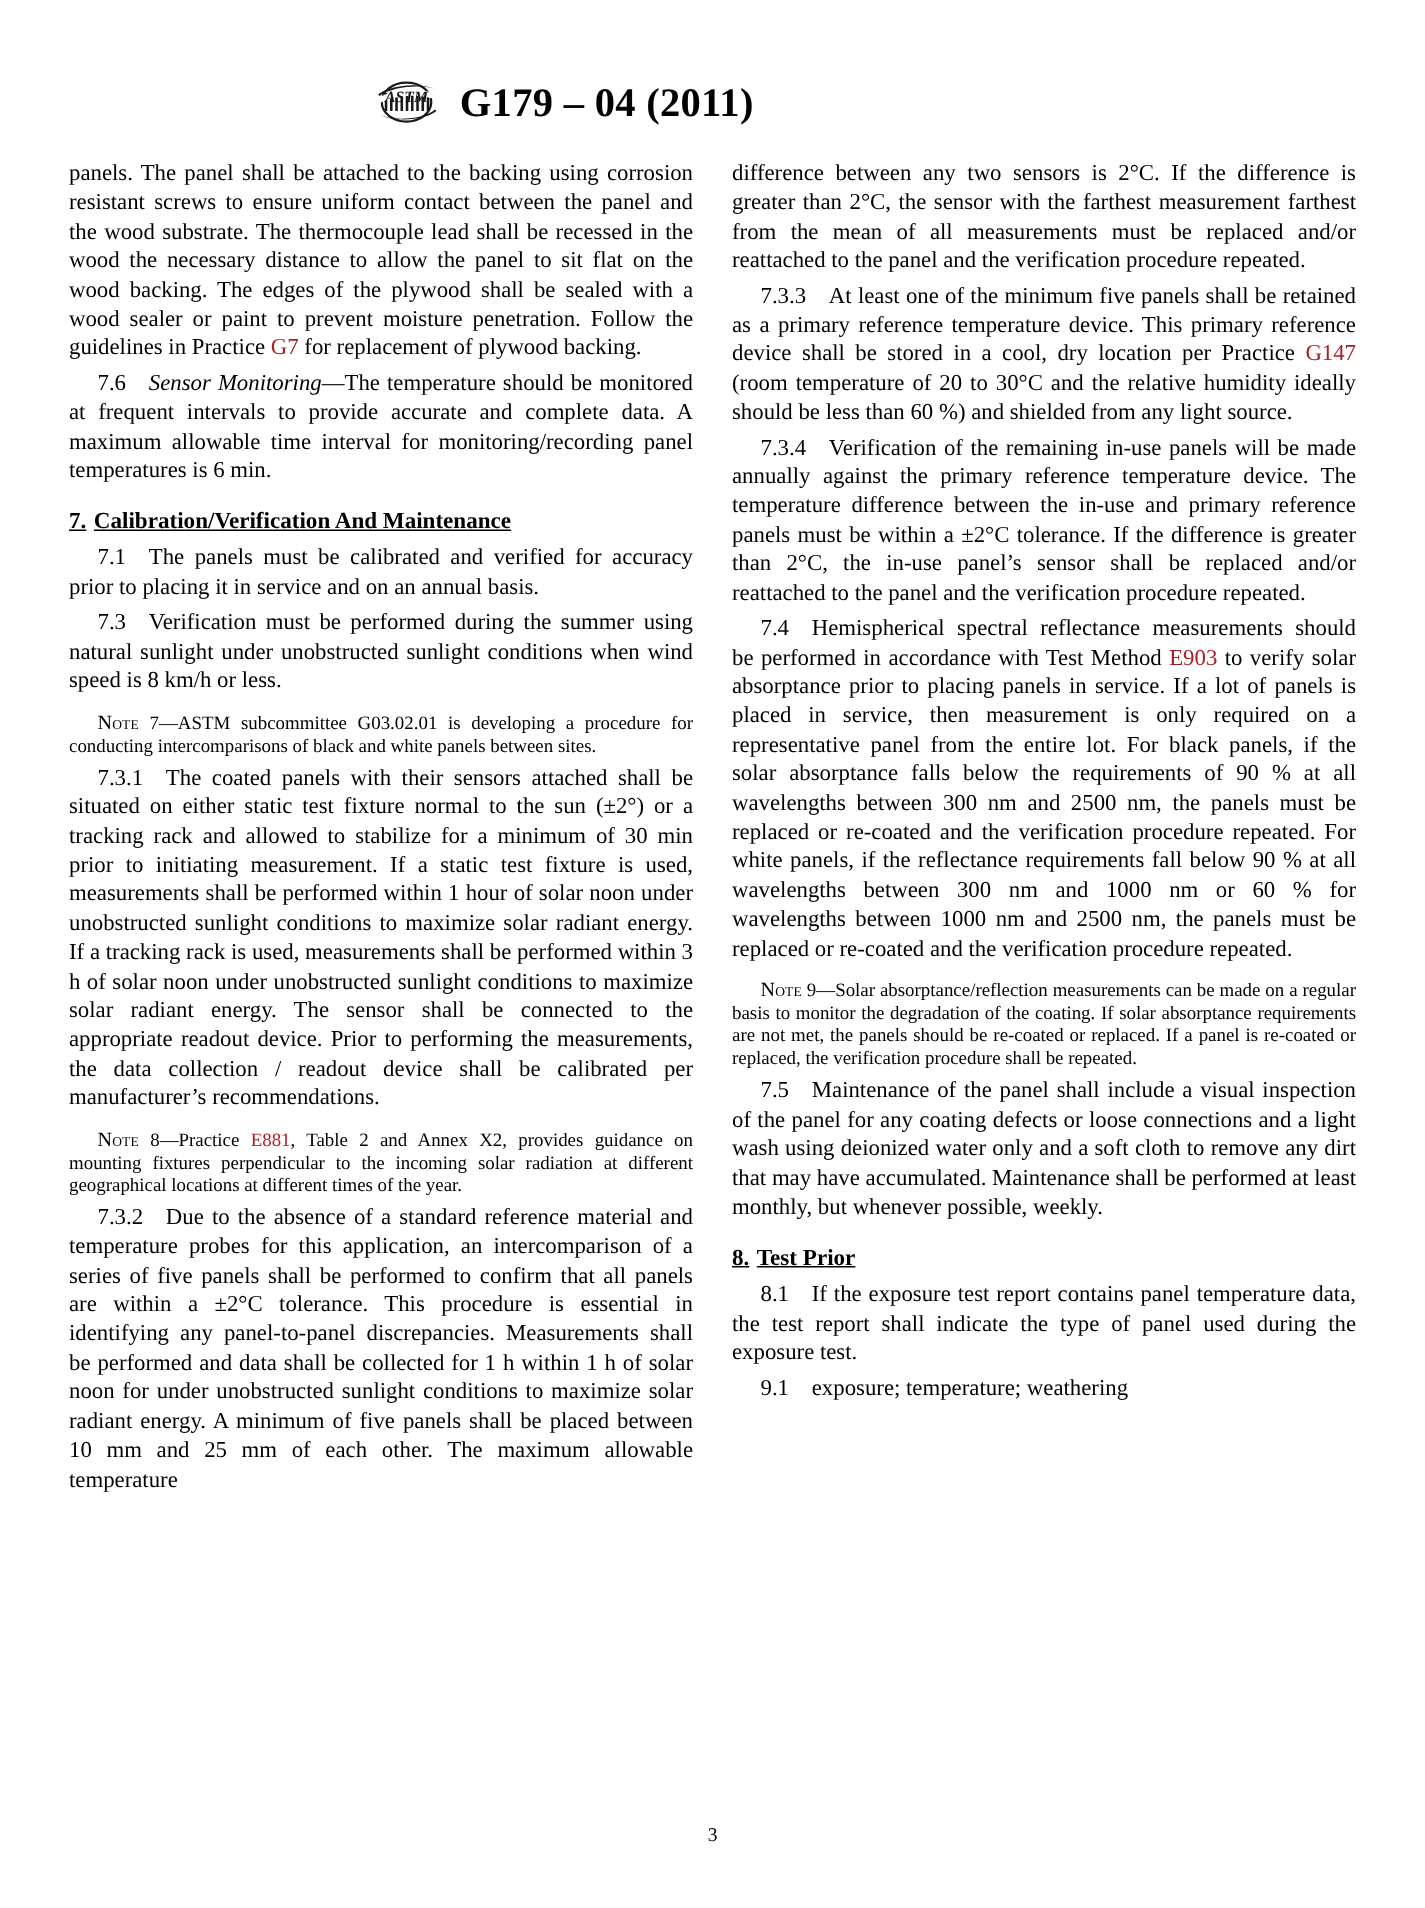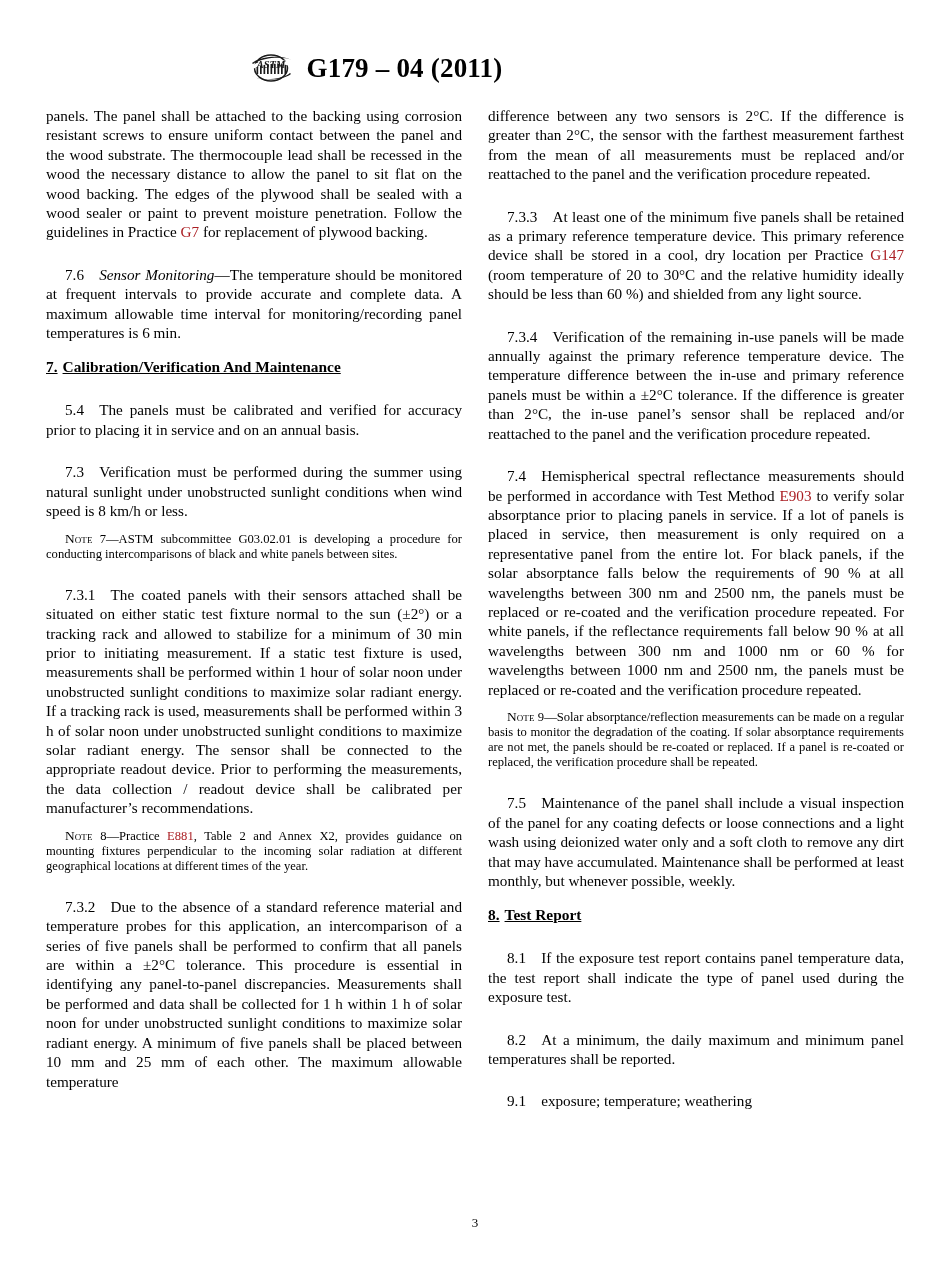--- a/index.html
+++ b/index.html
@@ -58,21 +58,21 @@
   p {
     margin: 0;
     font-size: 15.2px;
     line-height: 19.4px;
     text-align: justify;
     text-justify: inter-word;
     hyphens: manual;
   }
   p.body {
     text-indent: 19px;
-    margin-top: 23px;
+    margin-top: 4px;
   }
   p.cont {
     text-indent: 0;
     margin-top: 12px;
   }
   p.note {
     font-size: 12.6px;
     line-height: 15.1px;
     text-indent: 19px;
     margin-top: 10px;
@@ -133,34 +133,33 @@
     </g>
   </svg>
   <span class="header-title">G179 – 04 (2011)</span>
 </div>
 
 <div class="columns">
   <div class="col" id="left-col">
       <p class="cont">panels. The panel shall be attached to the backing using corrosion resistant screws to ensure uniform contact between the panel and the wood substrate. The thermocouple lead shall be recessed in the wood the necessary distance to allow the panel to sit flat on the wood backing. The edges of the plywood shall be sealed with a wood sealer or paint to prevent moisture penetration. Follow the guidelines in Practice <span class="lnk">G7</span> for replacement of plywood backing.</p>
       <p class="body"><span>7.6</span> <span class="ital">Sensor Monitoring</span>—The temperature should be monitored at frequent intervals to provide accurate and complete data. A maximum allowable time interval for monitoring/recording panel temperatures is 6 min.</p>
       <h2 class="section"><span class="num">7.</span><span>Calibration/Verification And Maintenance</span></h2>
-      <p class="body"><span>5.4</span> The panels must be calibrated and verified for accuracy prior to placing it in service and on an annual basis.</p>
+      <p class="body"><span>7.1</span> The panels must be calibrated and verified for accuracy prior to placing it in service and on an annual basis.</p>
       <p class="body"><span>7.3</span> Verification must be performed during the summer using natural sunlight under unobstructed sunlight conditions when wind speed is 8 km/h or less.</p>
       <p class="note"><span class="sc">Note</span> <span>7</span>—ASTM subcommittee G03.02.01 is developing a procedure for conducting intercomparisons of black and white panels between sites.</p>
       <p class="body"><span>7.3.1</span> The coated panels with their sensors attached shall be situated on either static test fixture normal to the sun (±2°) or a tracking rack and allowed to stabilize for a minimum of 30 min prior to initiating measurement. If a static test fixture is used, measurements shall be performed within 1 hour of solar noon under unobstructed sunlight conditions to maximize solar radiant energy. If a tracking rack is used, measurements shall be performed within 3 h of solar noon under unobstructed sunlight conditions to maximize solar radiant energy. The sensor shall be connected to the appropriate readout device. Prior to performing the measurements, the data collection / readout device shall be calibrated per manufacturer’s recommendations.</p>
       <p class="note"><span class="sc">Note</span> <span>8</span>—Practice <span class="lnk">E881</span>, Table 2 and Annex X2, provides guidance on mounting fixtures perpendicular to the incoming solar radiation at different geographical locations at different times of the year.</p>
       <p class="body"><span>7.3.2</span> Due to the absence of a standard reference material and temperature probes for this application, an intercomparison of a series of five panels shall be performed to confirm that all panels are within a ±2°C tolerance. This procedure is essential in identifying any panel-to-panel discrepancies. Measurements shall be performed and data shall be collected for 1 h within 1 h of solar noon for under unobstructed sunlight conditions to maximize solar radiant energy. A minimum of five panels shall be placed between 10 mm and 25 mm of each other. The maximum allowable temperature</p>
     </div>
   <div class="col" id="right-col">
       <p class="cont">difference between any two sensors is 2°C. If the difference is greater than 2°C, the sensor with the farthest measurement farthest from the mean of all measurements must be replaced and/or reattached to the panel and the verification procedure repeated.</p>
       <p class="body"><span>7.3.3</span> At least one of the minimum five panels shall be retained as a primary reference temperature device. This primary reference device shall be stored in a cool, dry location per Practice <span class="lnk">G147</span> (room temperature of 20 to 30°C and the relative humidity ideally should be less than 60 %) and shielded from any light source.</p>
       <p class="body"><span>7.3.4</span> Verification of the remaining in-use panels will be made annually against the primary reference temperature device. The temperature difference between the in-use and primary reference panels must be within a ±2°C tolerance. If the difference is greater than 2°C, the in-use panel’s sensor shall be replaced and/or reattached to the panel and the verification procedure repeated.</p>
       <p class="body"><span>7.4</span> Hemispherical spectral reflectance measurements should be performed in accordance with Test Method <span class="lnk">E903</span> to verify solar absorptance prior to placing panels in service. If a lot of panels is placed in service, then measurement is only required on a representative panel from the entire lot. For black panels, if the solar absorptance falls below the requirements of 90 % at all wavelengths between 300 nm and 2500 nm, the panels must be replaced or re-coated and the verification procedure repeated. For white panels, if the reflectance requirements fall below 90 % at all wavelengths between 300 nm and 1000 nm or 60 % for wavelengths between 1000 nm and 2500 nm, the panels must be replaced or re-coated and the verification procedure repeated.</p>
       <p class="note"><span class="sc">Note</span> <span>9</span>—Solar absorptance/reflection measurements can be made on a regular basis to monitor the degradation of the coating. If solar absorptance requirements are not met, the panels should be re-coated or replaced. If a panel is re-coated or replaced, the verification procedure shall be repeated.</p>
       <p class="body"><span>7.5</span> Maintenance of the panel shall include a visual inspection of the panel for any coating defects or loose connections and a light wash using deionized water only and a soft cloth to remove any dirt that may have accumulated. Maintenance shall be performed at least monthly, but whenever possible, weekly.</p>
-      <h2 class="section"><span class="num">8.</span><span>Test Report</span></h2>
+      <h2 class="section"><span class="num">8.</span><span>Test Prior</span></h2>
       <p class="body"><span>8.1</span> If the exposure test report contains panel temperature data, the test report shall indicate the type of panel used during the exposure test.</p>
-      <p class="body"><span>8.2</span> At a minimum, the daily maximum and minimum panel temperatures shall be reported.</p>
       <p class="body"><span>9.1</span> exposure; temperature; weathering</p>
     </div>
 </div>
 
 <div class="page-number">3</div>
 
 </body></html>

